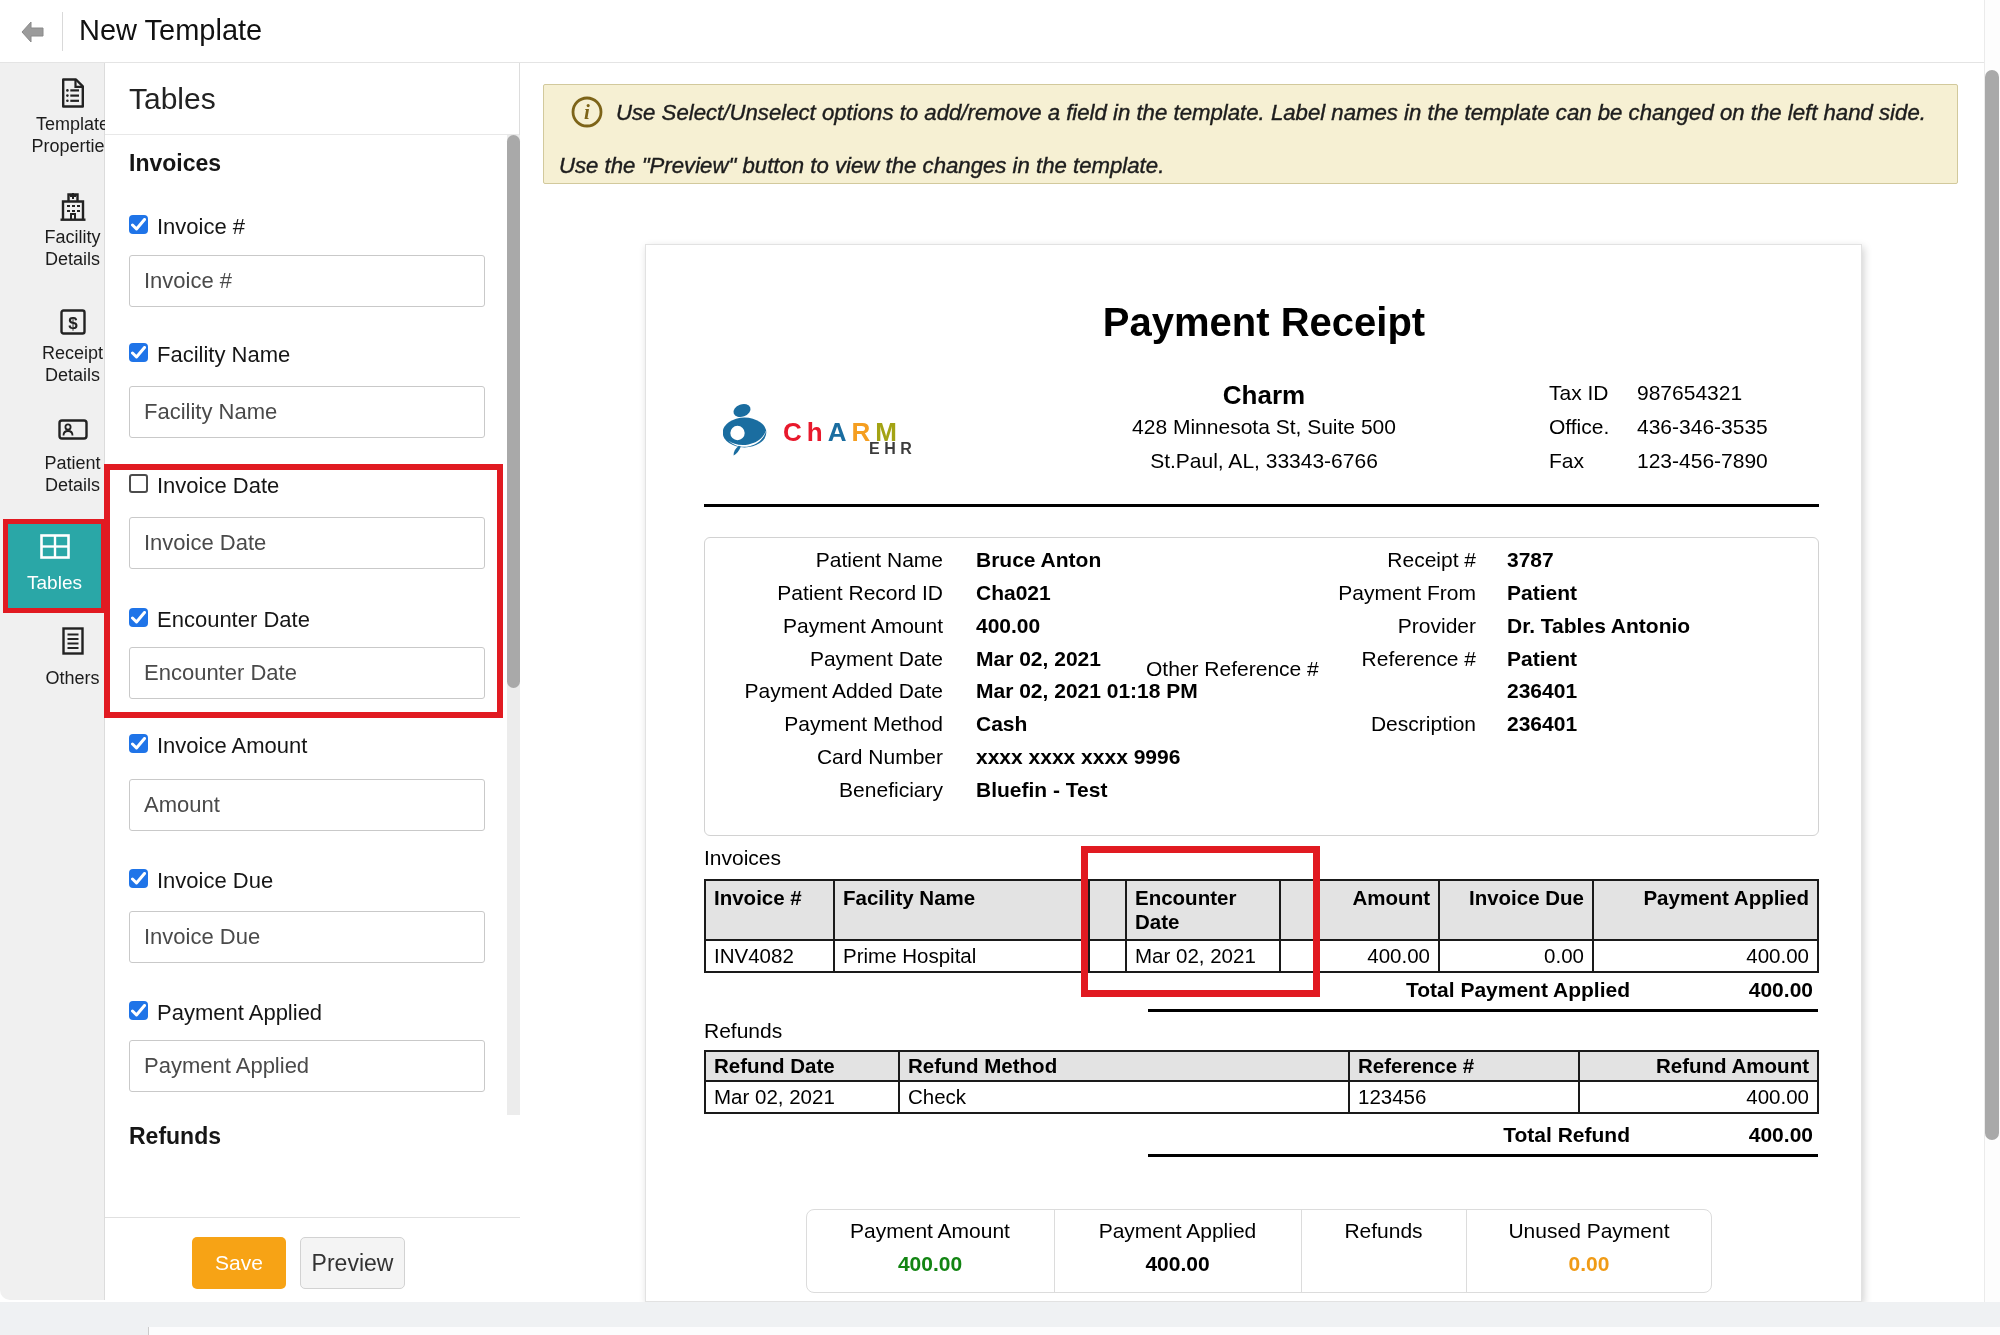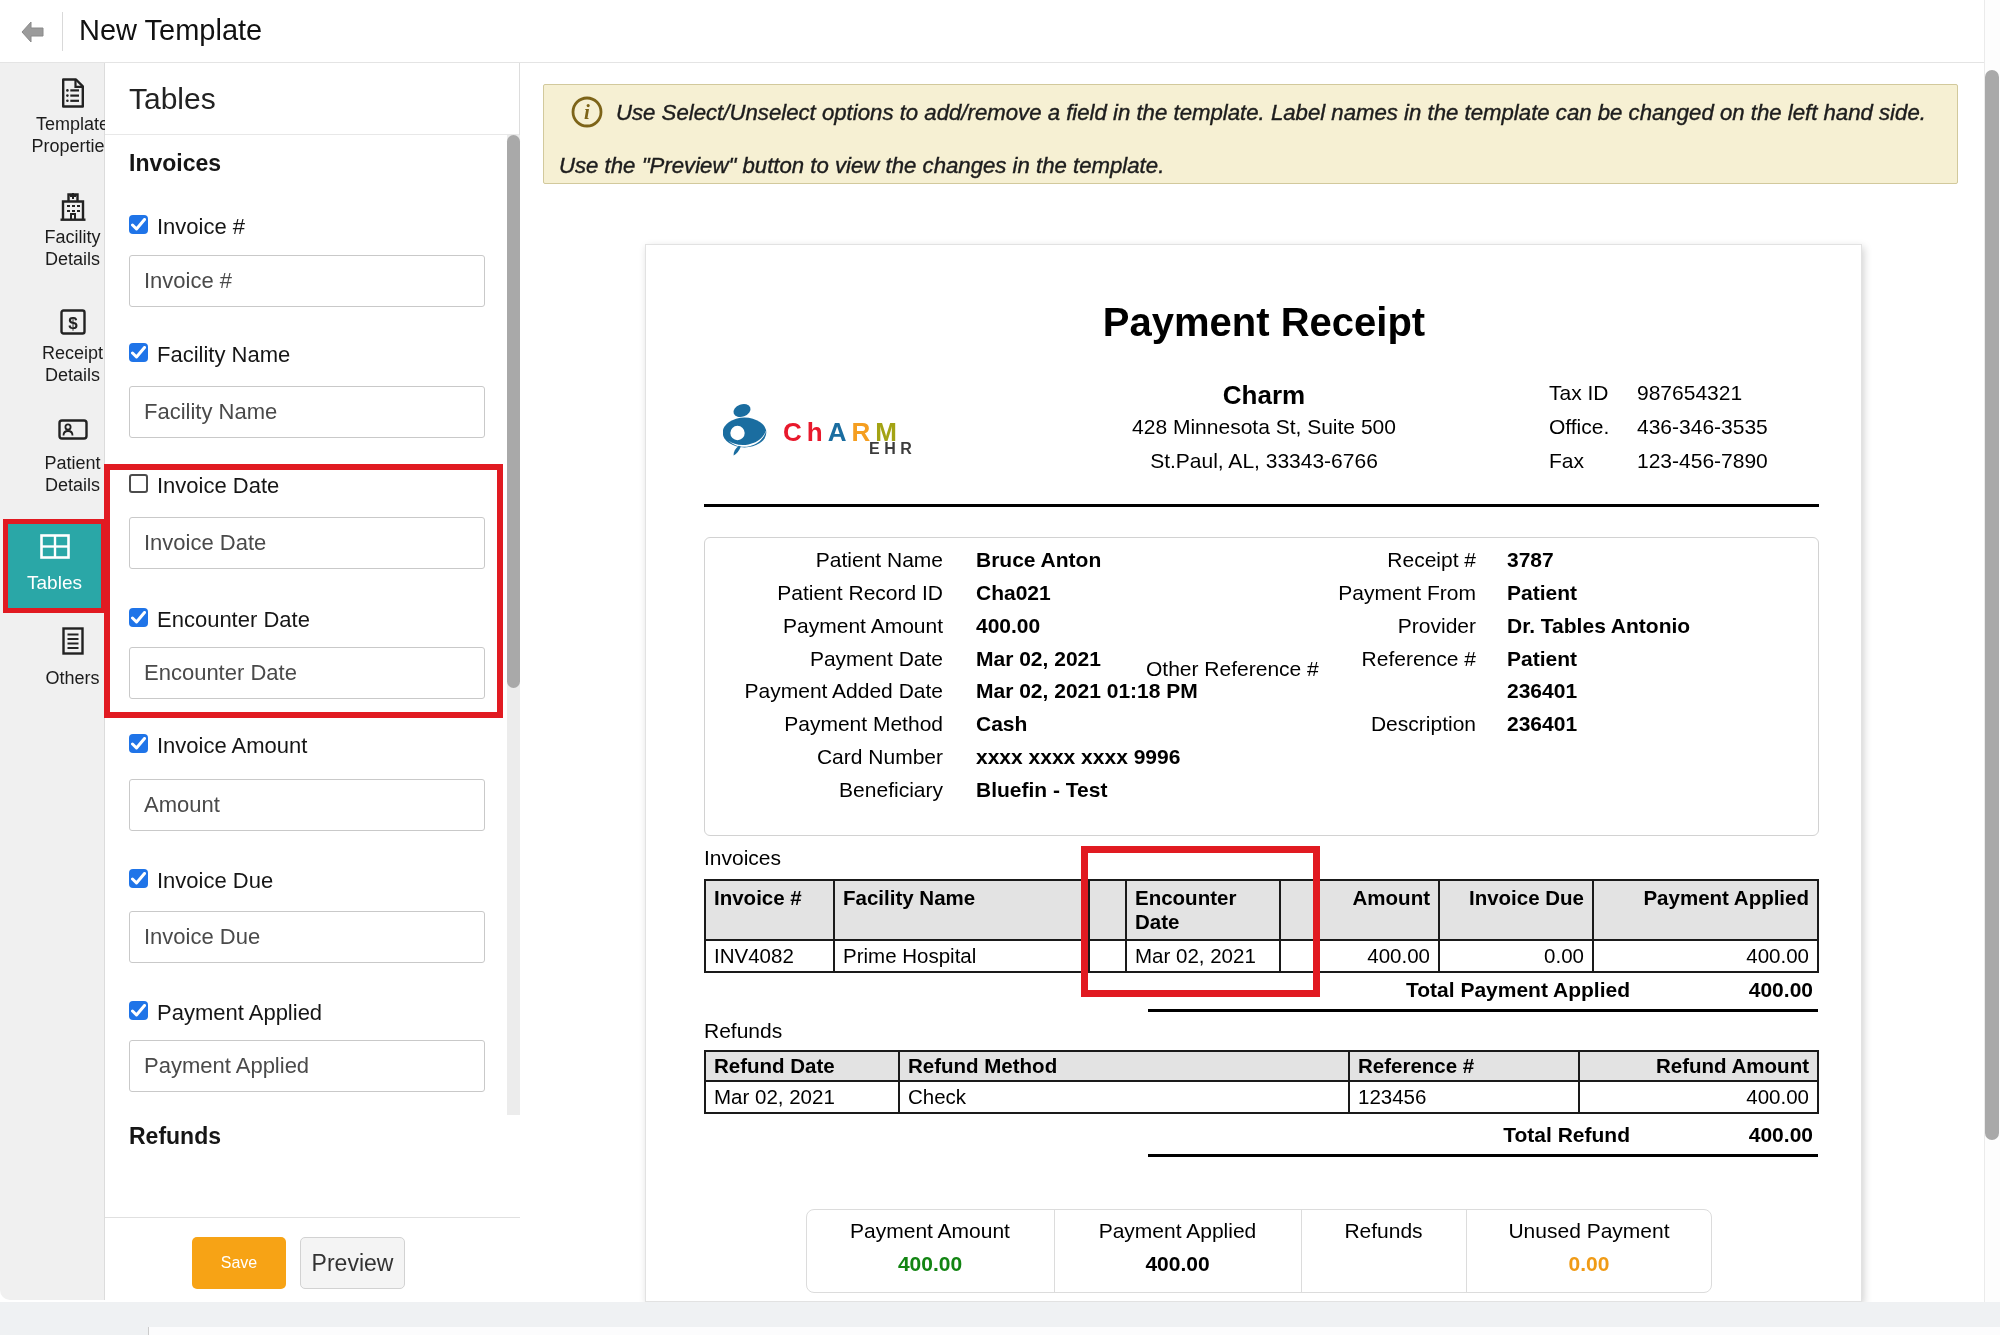--- a/index.html
+++ b/index.html
@@ -33,21 +33,21 @@
 .cb svg { position:absolute; left:2px; top:3px; }
 .inp { position:absolute; left:24px; width:356px; height:52px; border:1px solid #c9c9c9; border-radius:3px; background:#fff; font-size:22px; color:#4a4a4a; line-height:50px; padding-left:14px; }
 .sechead { position:absolute; left:24px; font-size:23px; font-weight:bold; color:#161616; }
 
 
 .pscroll-track { position:absolute; left:507px; top:135px; width:13px; height:980px; background:#ececec; }
 .pscroll-thumb { position:absolute; left:507px; top:135px; width:13px; height:553px; background:#a9a9a9; border-radius:7px; }
 
 
 .pfoot-div { position:absolute; left:0px; top:1154px; width:415px; height:1px; background:#e0e0e0; }
-.btn-save { position:absolute; left:87px; top:1174px; width:94px; height:52px; background:#f7a315; border-radius:5px; color:#fff; font-size:16px; text-align:center; line-height:52px; }
+.btn-save { position:absolute; left:87px; top:1174px; width:94px; height:52px; background:#f7a315; border-radius:5px; color:#fff; font-size:21px; text-align:center; line-height:52px; }
 .btn-preview { position:absolute; left:195px; top:1174px; width:105px; height:52px; background:#f4f4f4; border:1px solid #d2d2d2; border-radius:5px; color:#333; font-size:23px; text-align:center; line-height:50px; }
 
 
 .redbox { position:absolute; border:6px solid #e11a21; }
 
 
 .banner { position:absolute; left:543px; top:84px; width:1415px; height:100px; background:#f6f0d3; border:1px solid #d2c99c; border-radius:2px; }
 .banner .line { position:absolute; font-style:italic; font-size:22.2px; color:#1d1d1d; white-space:nowrap; -webkit-text-stroke:0.4px #1d1d1d; }
 
 

